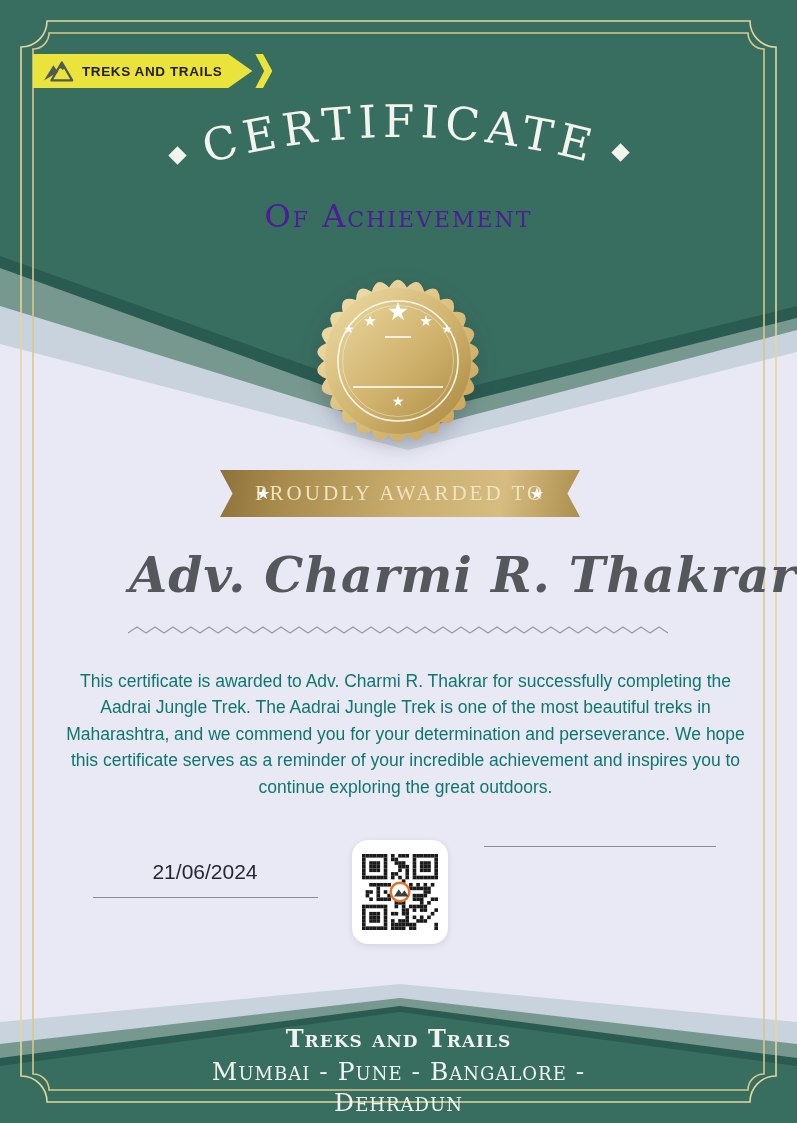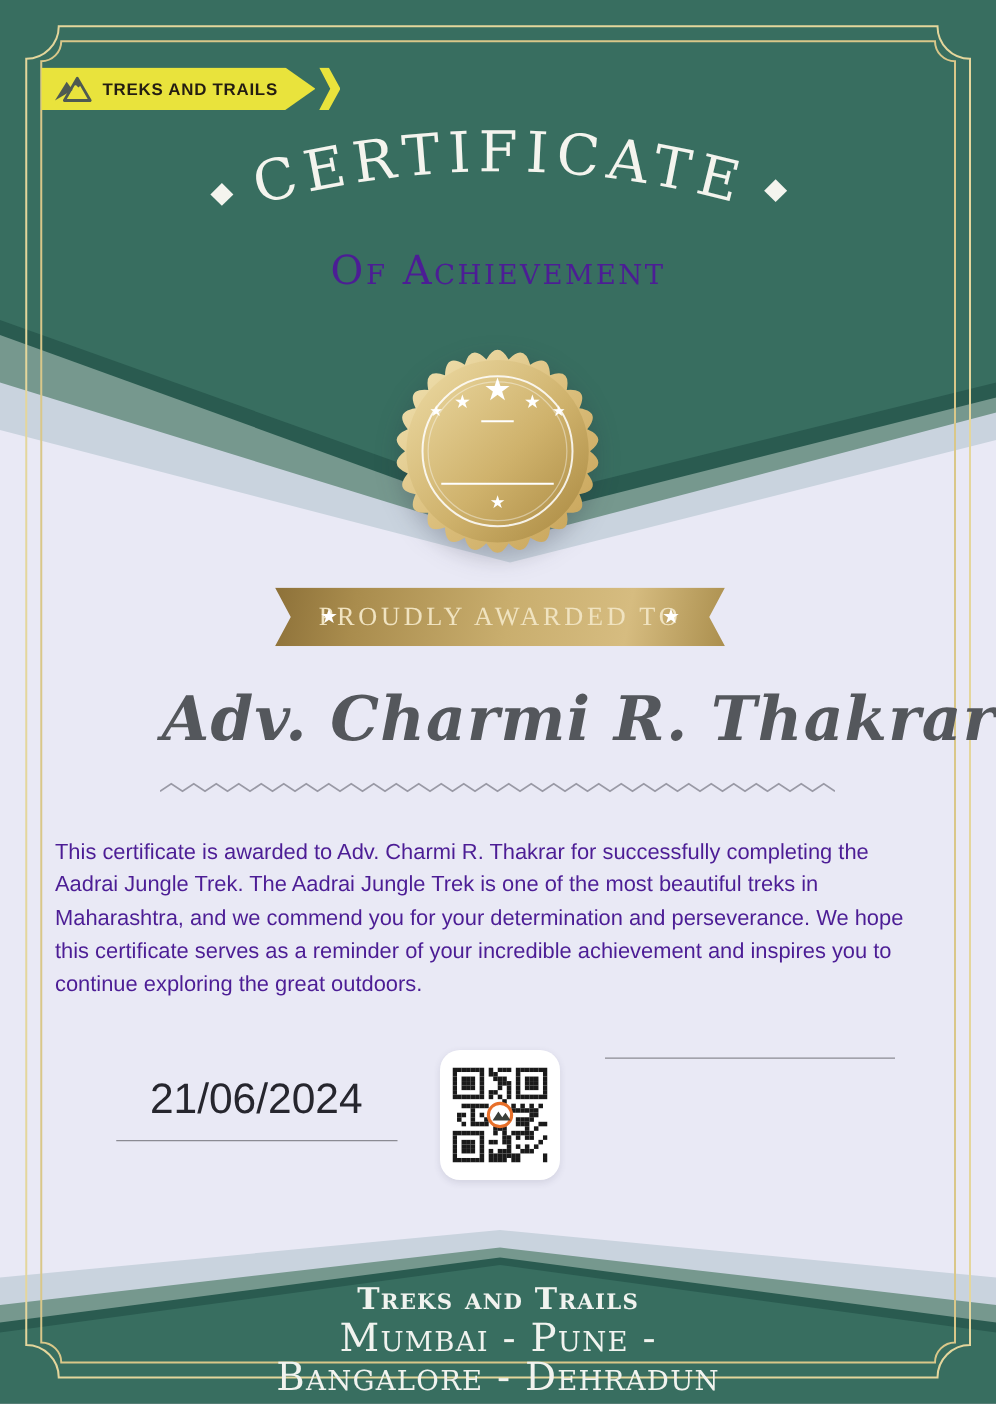--- a/index.html
+++ b/index.html
@@ -44,52 +44,52 @@
   .ribbon-star.right{right:36px;}
 
   .recipient{
     position:absolute;left:0;top:546px;width:100%;text-align:right;
     font-family:"DejaVu Serif",serif;font-style:italic;font-weight:bold;
     font-size:49px;color:#54575c;letter-spacing:1px;
   }
   .zigzag{position:absolute;left:128px;top:624px;}
 
   .body-text{
-    position:absolute;left:44px;top:650px;width:701px;text-align:left;
-    font-size:17.5px;line-height:26.6px;color:#4c1d95;
+    position:absolute;left:55px;top:650px;width:701px;text-align:center;
+    font-size:17.5px;line-height:26.6px;color:#0f766e;
   }
 
   
   .field{position:absolute;text-align:center;}
   .field .rule{height:1px;background:#8b8b93;margin:0 auto;}
   .field .label{
     font-family:"DejaVu Serif",serif;font-size:22px;color:#5f6068;
     letter-spacing:3px;margin-top:4px;
   }
   .field-date{left:85px;top:860px;width:240px;}
-  .date-value{font-size:34px;color:#26262e;margin-bottom:13px;}
+  .date-value{font-size:21px;color:#26262e;margin-bottom:13px;}
   .field-sign{left:480px;top:846px;width:240px;}
   .sign-value{
     font-family:"DejaVu Serif",serif;font-style:italic;font-size:26px;
     color:#2f3038;margin-bottom:12px;
   }
   .qr-card{
     position:absolute;left:352px;top:840px;width:96px;height:104px;
     background:#fff;border-radius:16px;box-shadow:0 2px 6px rgba(60,60,90,.12);
     display:flex;align-items:center;justify-content:center;
   }
 
   
   .footer-text{
     position:absolute;left:0;top:1024px;width:100%;text-align:center;
     font-family:"DejaVu Serif",serif;color:#f1f3ef;
   }
   .footer-org{font-variant:small-caps;font-weight:bold;font-size:24px;letter-spacing:1px;}
   .footer-loc{
-    font-variant:small-caps;font-size:31px;line-height:31px;letter-spacing:1px;
+    font-variant:small-caps;font-size:25px;line-height:31px;letter-spacing:1px;
     width:430px;margin:3px auto 0;
   }
 </style>
 </head>
 <body>
 
 <div class="page">
 
   <svg class="layer" width="797" height="1123">
 

